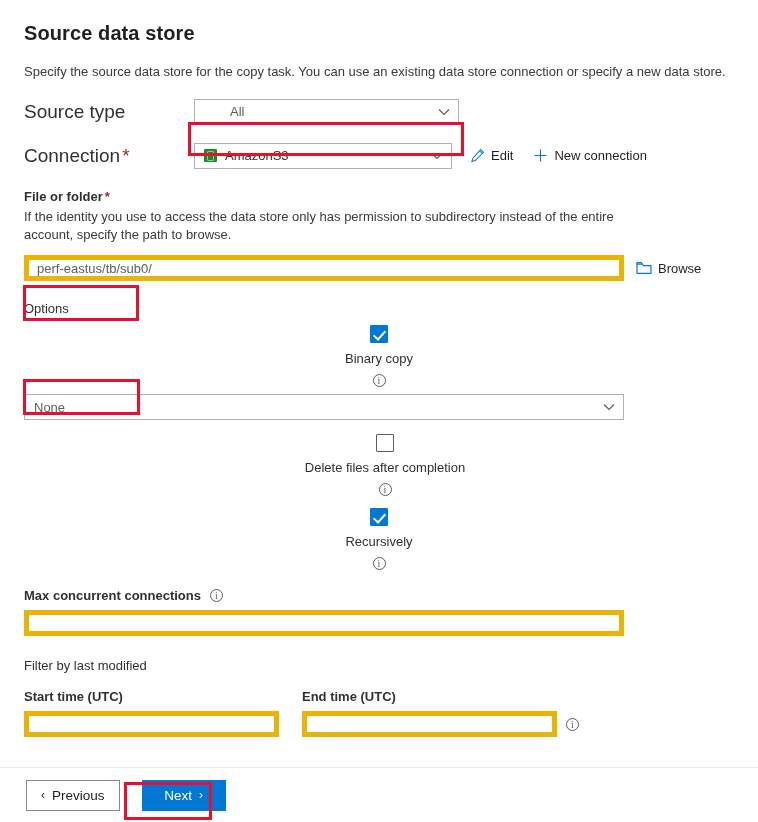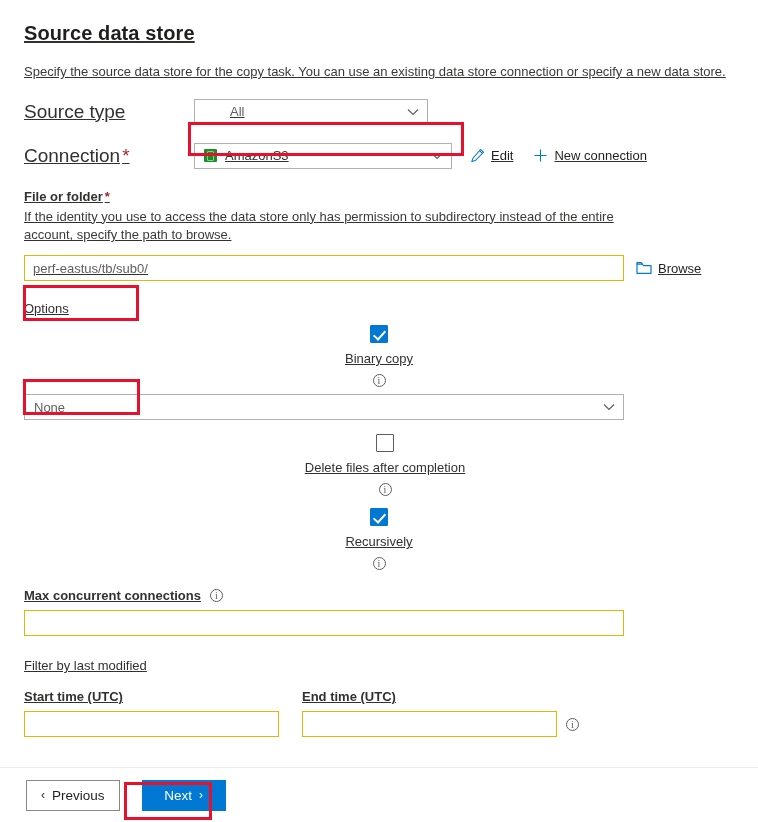--- a/index.html
+++ b/index.html
@@ -15,21 +15,20 @@
     color: #323130;
     overflow: hidden;
     position: relative;
   }
 
   .page {
     position: relative;
     width: 758px;
     height: 822px;
     box-sizing: border-box;
-    text-decoration: underline;
   }
 
   .content {
     padding: 16px 24px 0 24px;
   }
 
   
   .page-title {
     font-size: 20px;
     font-weight: 600;
@@ -78,21 +77,21 @@
   }
   .dd .chev {
     position: absolute;
     right: 8px;
     top: 50%;
     transform: translateY(-50%);
     pointer-events: none;
     display: block;
     line-height: 0;
   }
-  .dd-source-type { width: 234px; padding-left: 35px; }
+  .dd-source-type { width: 265px; padding-left: 35px; }
   .dd-connection  { width: 258px; text-align: center; }
   .dd-compression { width: 600px; color: #605e5c; }
 
   .conn-value {
     color: #323130;
     margin-left: 8px;
   }
 
   
   .s3-icon {
@@ -159,21 +158,21 @@
     color: #3b3a39;
     line-height: 1.45;
     margin-top: 4px;
     max-width: 600px;
   }
 
   
   .tb {
     box-sizing: border-box;
     height: 26px;
-    border: 1px solid #eab308;
+    border: 5px solid #eab308;
     background: #fff;
     font-family: "Liberation Sans", sans-serif;
     font-size: 13px;
     color: #605e5c;
     padding: 0 8px;
     outline: none;
   }
   .tb::placeholder { color: #a19f9d; }
   .tb-path { width: 600px; }
   .tb-maxconn { width: 600px; }

